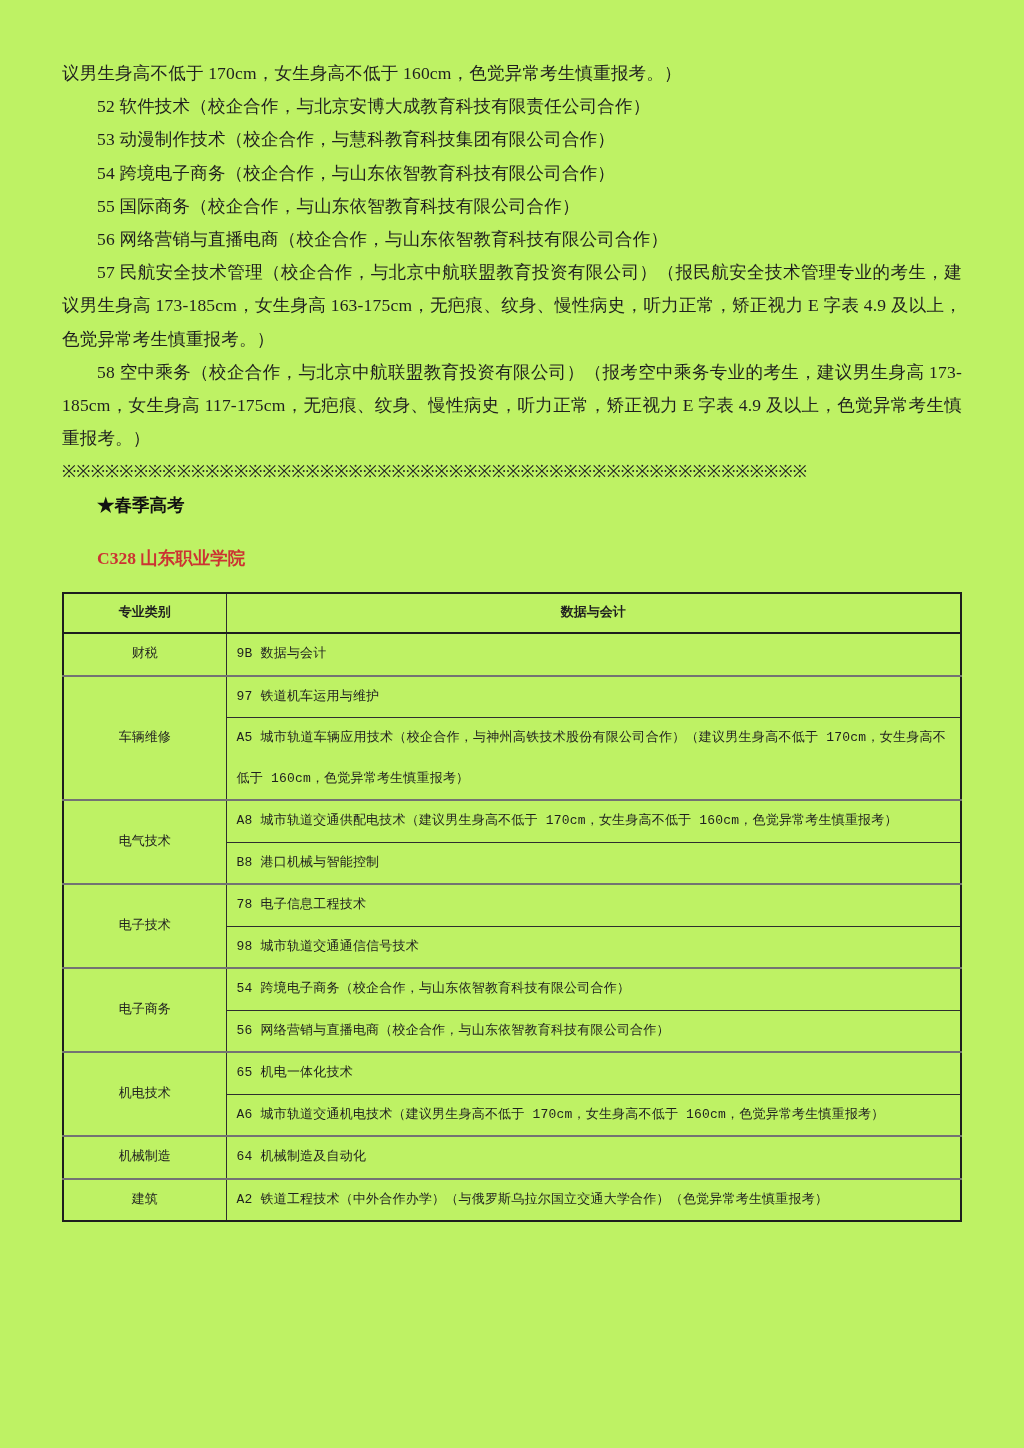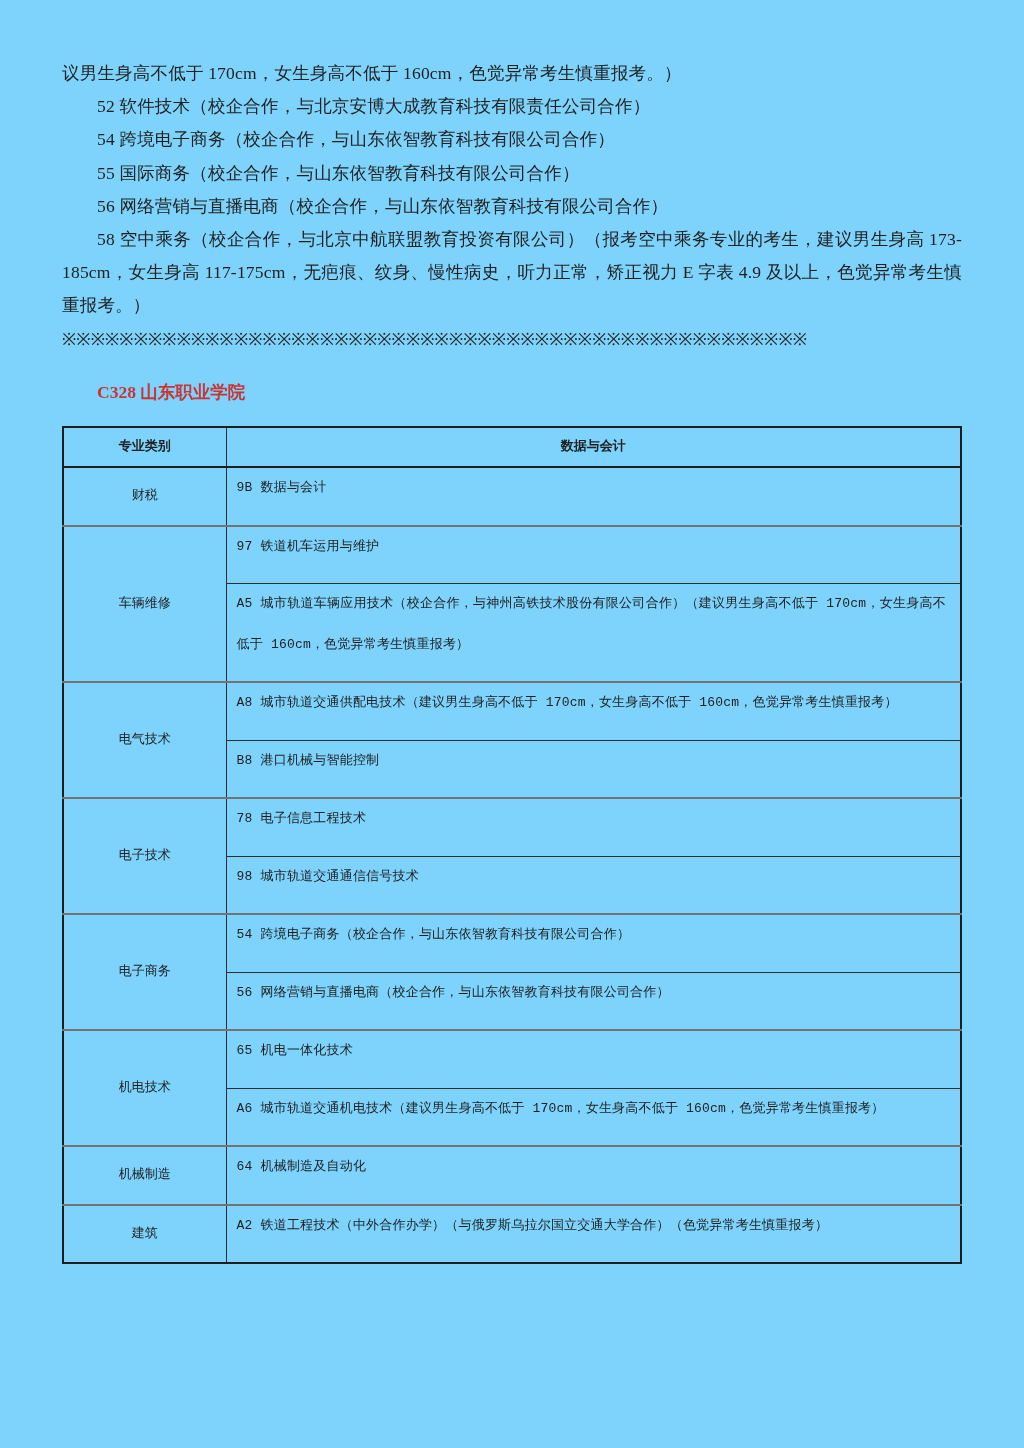--- a/index.html
+++ b/index.html
@@ -5,21 +5,21 @@
   html, body { margin: 0; padding: 0; }
   body {
     background: #888;
     font-family: "Liberation Serif", "DejaVu Serif", serif;
   }
   .page {
     position: relative;
     width: 1024px;
     height: 1448px;
     margin: 0 auto;
-    background: #7dd3fc;
+    background: #bef264;
     color: #1f1f1f;
     box-sizing: border-box;
     padding: 57px 62px 0 62px;
     overflow: hidden;
   }
   .body-text p {
     margin: 0;
     font-size: 17.5px;
     line-height: 33.2px;
     text-align: justify;
@@ -65,42 +65,45 @@
   }
   col.cat-col { width: 163px; }
   td.cat {
     text-align: center;
     vertical-align: middle;
     line-height: 24px;
     padding: 0 4px;
   }
   td.major {
     line-height: 40.5px;
-    padding: 0 14px 16px 10px;
+    padding: 0 14px 0 10px;
     text-align: justify;
     letter-spacing: 0.2px;
   }
   tr.group-start td { border-top: 2px solid #737373; }
 </style>
 </head>
 <body>
 
 <div class="page">
 
   <div class="body-text">
     <p>议男生身高不低于 170cm，女生身高不低于 160cm，色觉异常考生慎重报考。）</p>
     <p class="indent">52 软件技术（校企合作，与北京安博大成教育科技有限责任公司合作）</p>
+    <p class="indent">53 动漫制作技术（校企合作，与慧科教育科技集团有限公司合作）</p>
     <p class="indent">54 跨境电子商务（校企合作，与山东依智教育科技有限公司合作）</p>
     <p class="indent">55 国际商务（校企合作，与山东依智教育科技有限公司合作）</p>
     <p class="indent">56 网络营销与直播电商（校企合作，与山东依智教育科技有限公司合作）</p>
+    <p class="indent">57 民航安全技术管理（校企合作，与北京中航联盟教育投资有限公司）（报民航安全技术管理专业的考生，建议男生身高 173-185cm，女生身高 163-175cm，无疤痕、纹身、慢性病史，听力正常，矫正视力 E 字表 4.9 及以上，色觉异常考生慎重报考。）</p>
     <p class="indent">58 空中乘务（校企合作，与北京中航联盟教育投资有限公司）（报考空中乘务专业的考生，建议男生身高 173-185cm，女生身高 117-175cm，无疤痕、纹身、慢性病史，听力正常，矫正视力 E 字表 4.9 及以上，色觉异常考生慎重报考。）</p>
   </div>
 
   <div class="separator">※※※※※※※※※※※※※※※※※※※※※※※※※※※※※※※※※※※※※※※※※※※※※※※※※※※※</div>
 
+  <p class="heading">★春季高考</p>
   <p class="heading college">C328 山东职业学院</p>
 
   <table class="majors">
     <colgroup>
         <col class="cat-col">
         <col>
       </colgroup>
     <thead>
       <tr>
         <th>专业类别</th>

